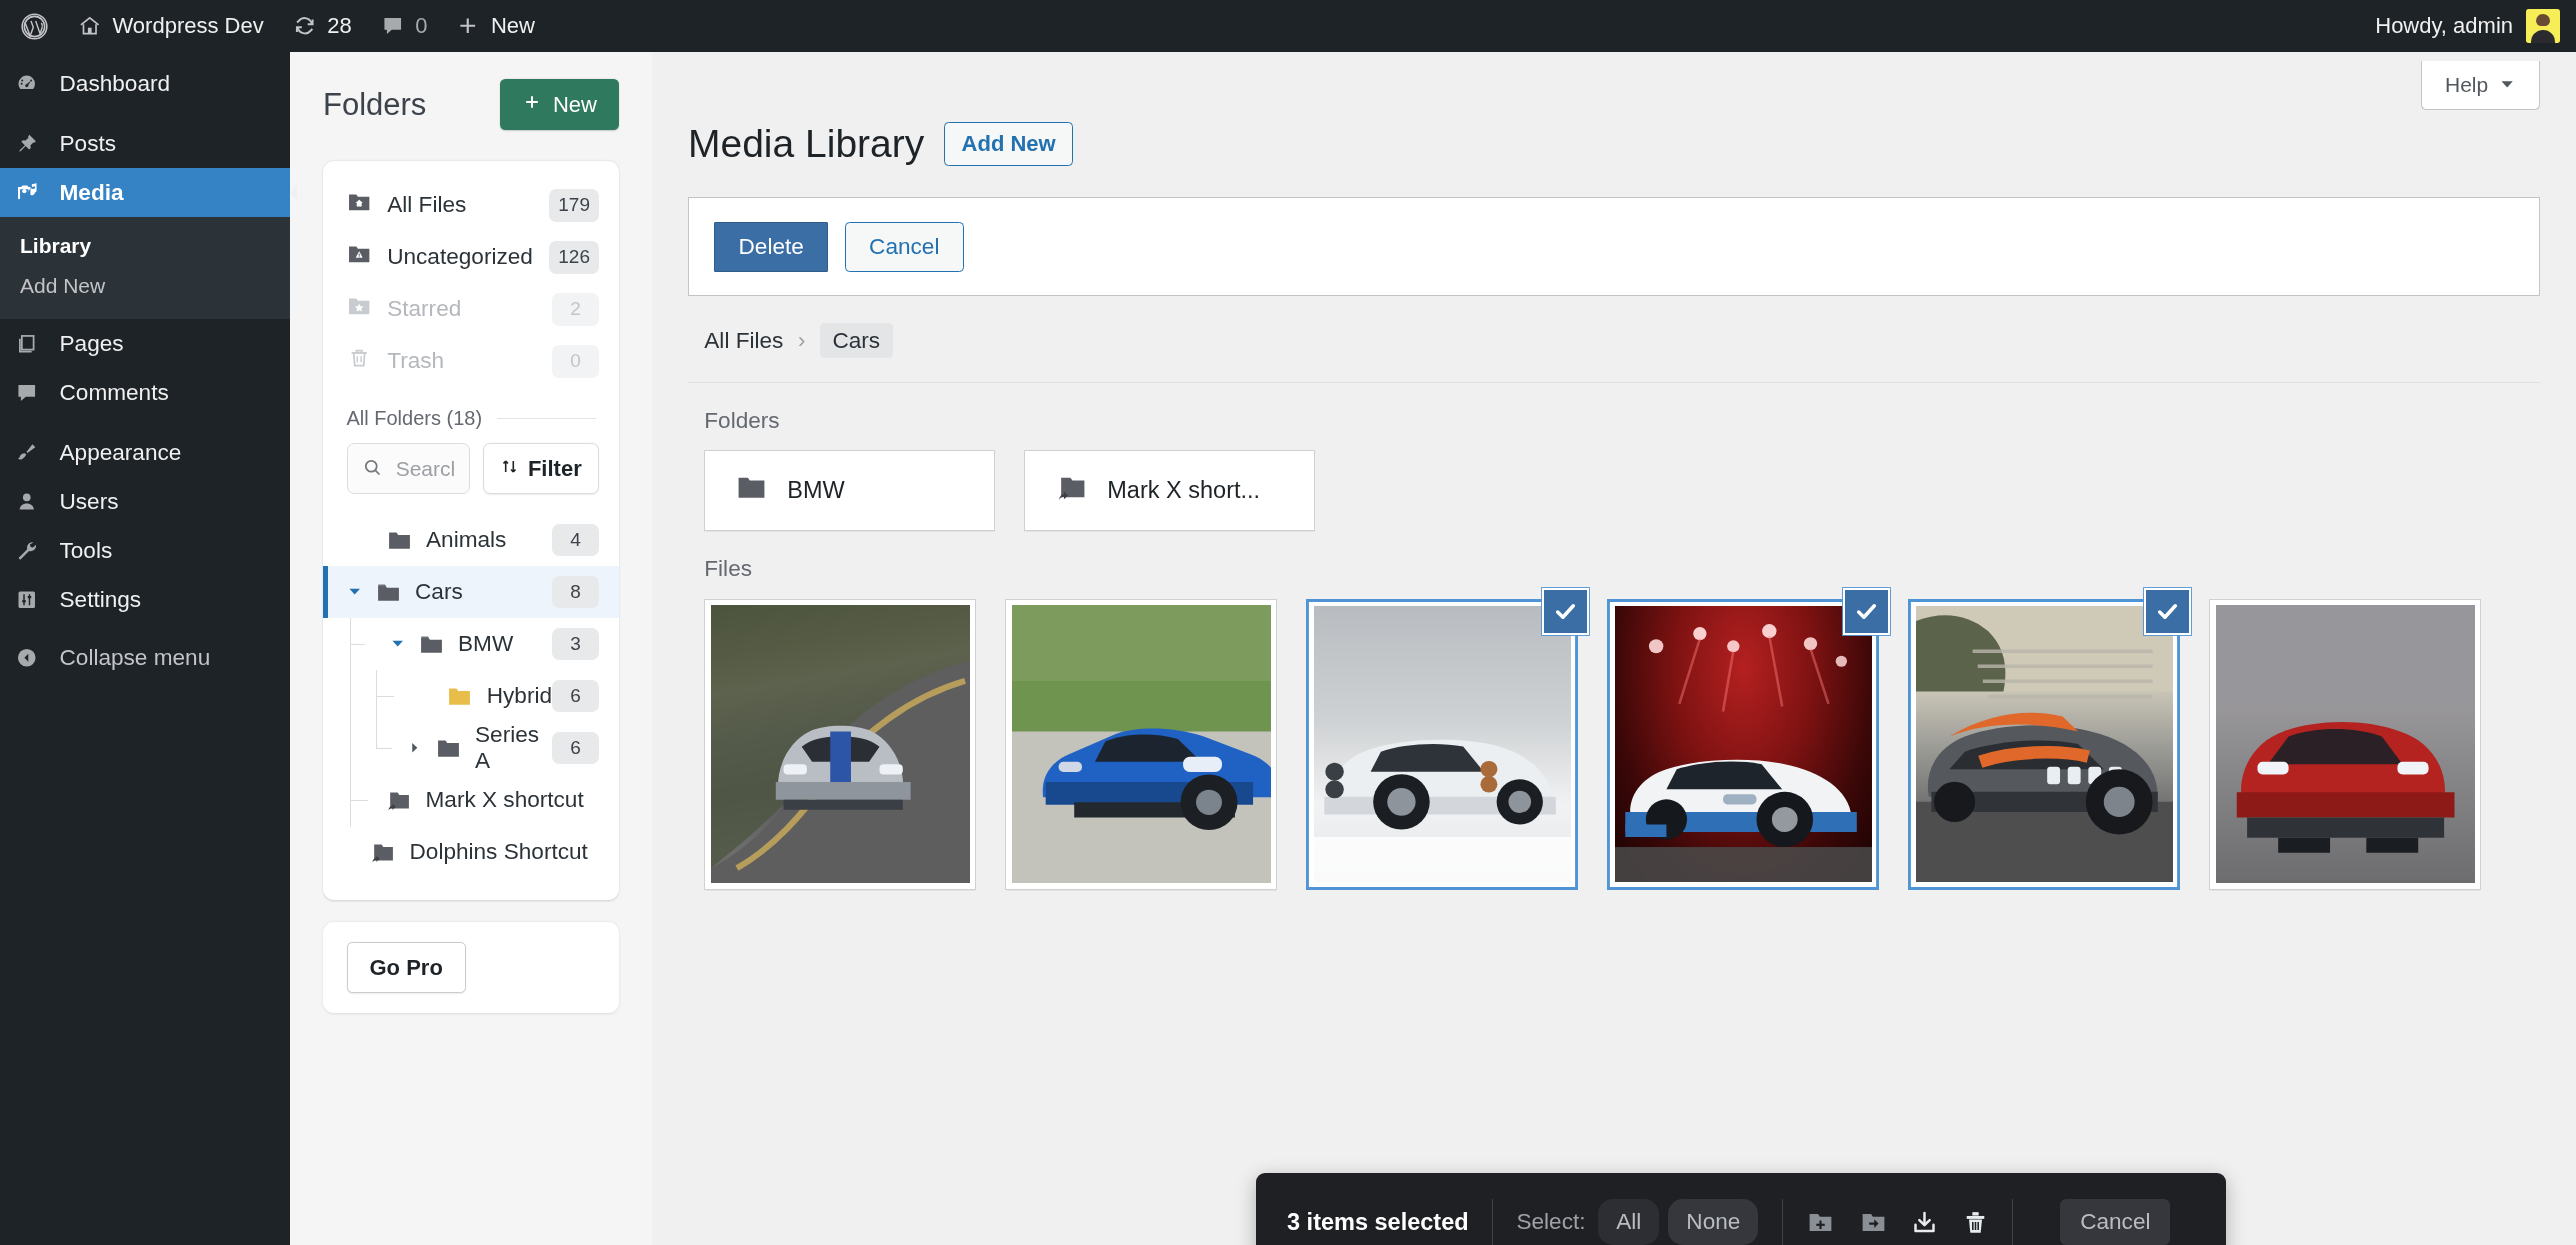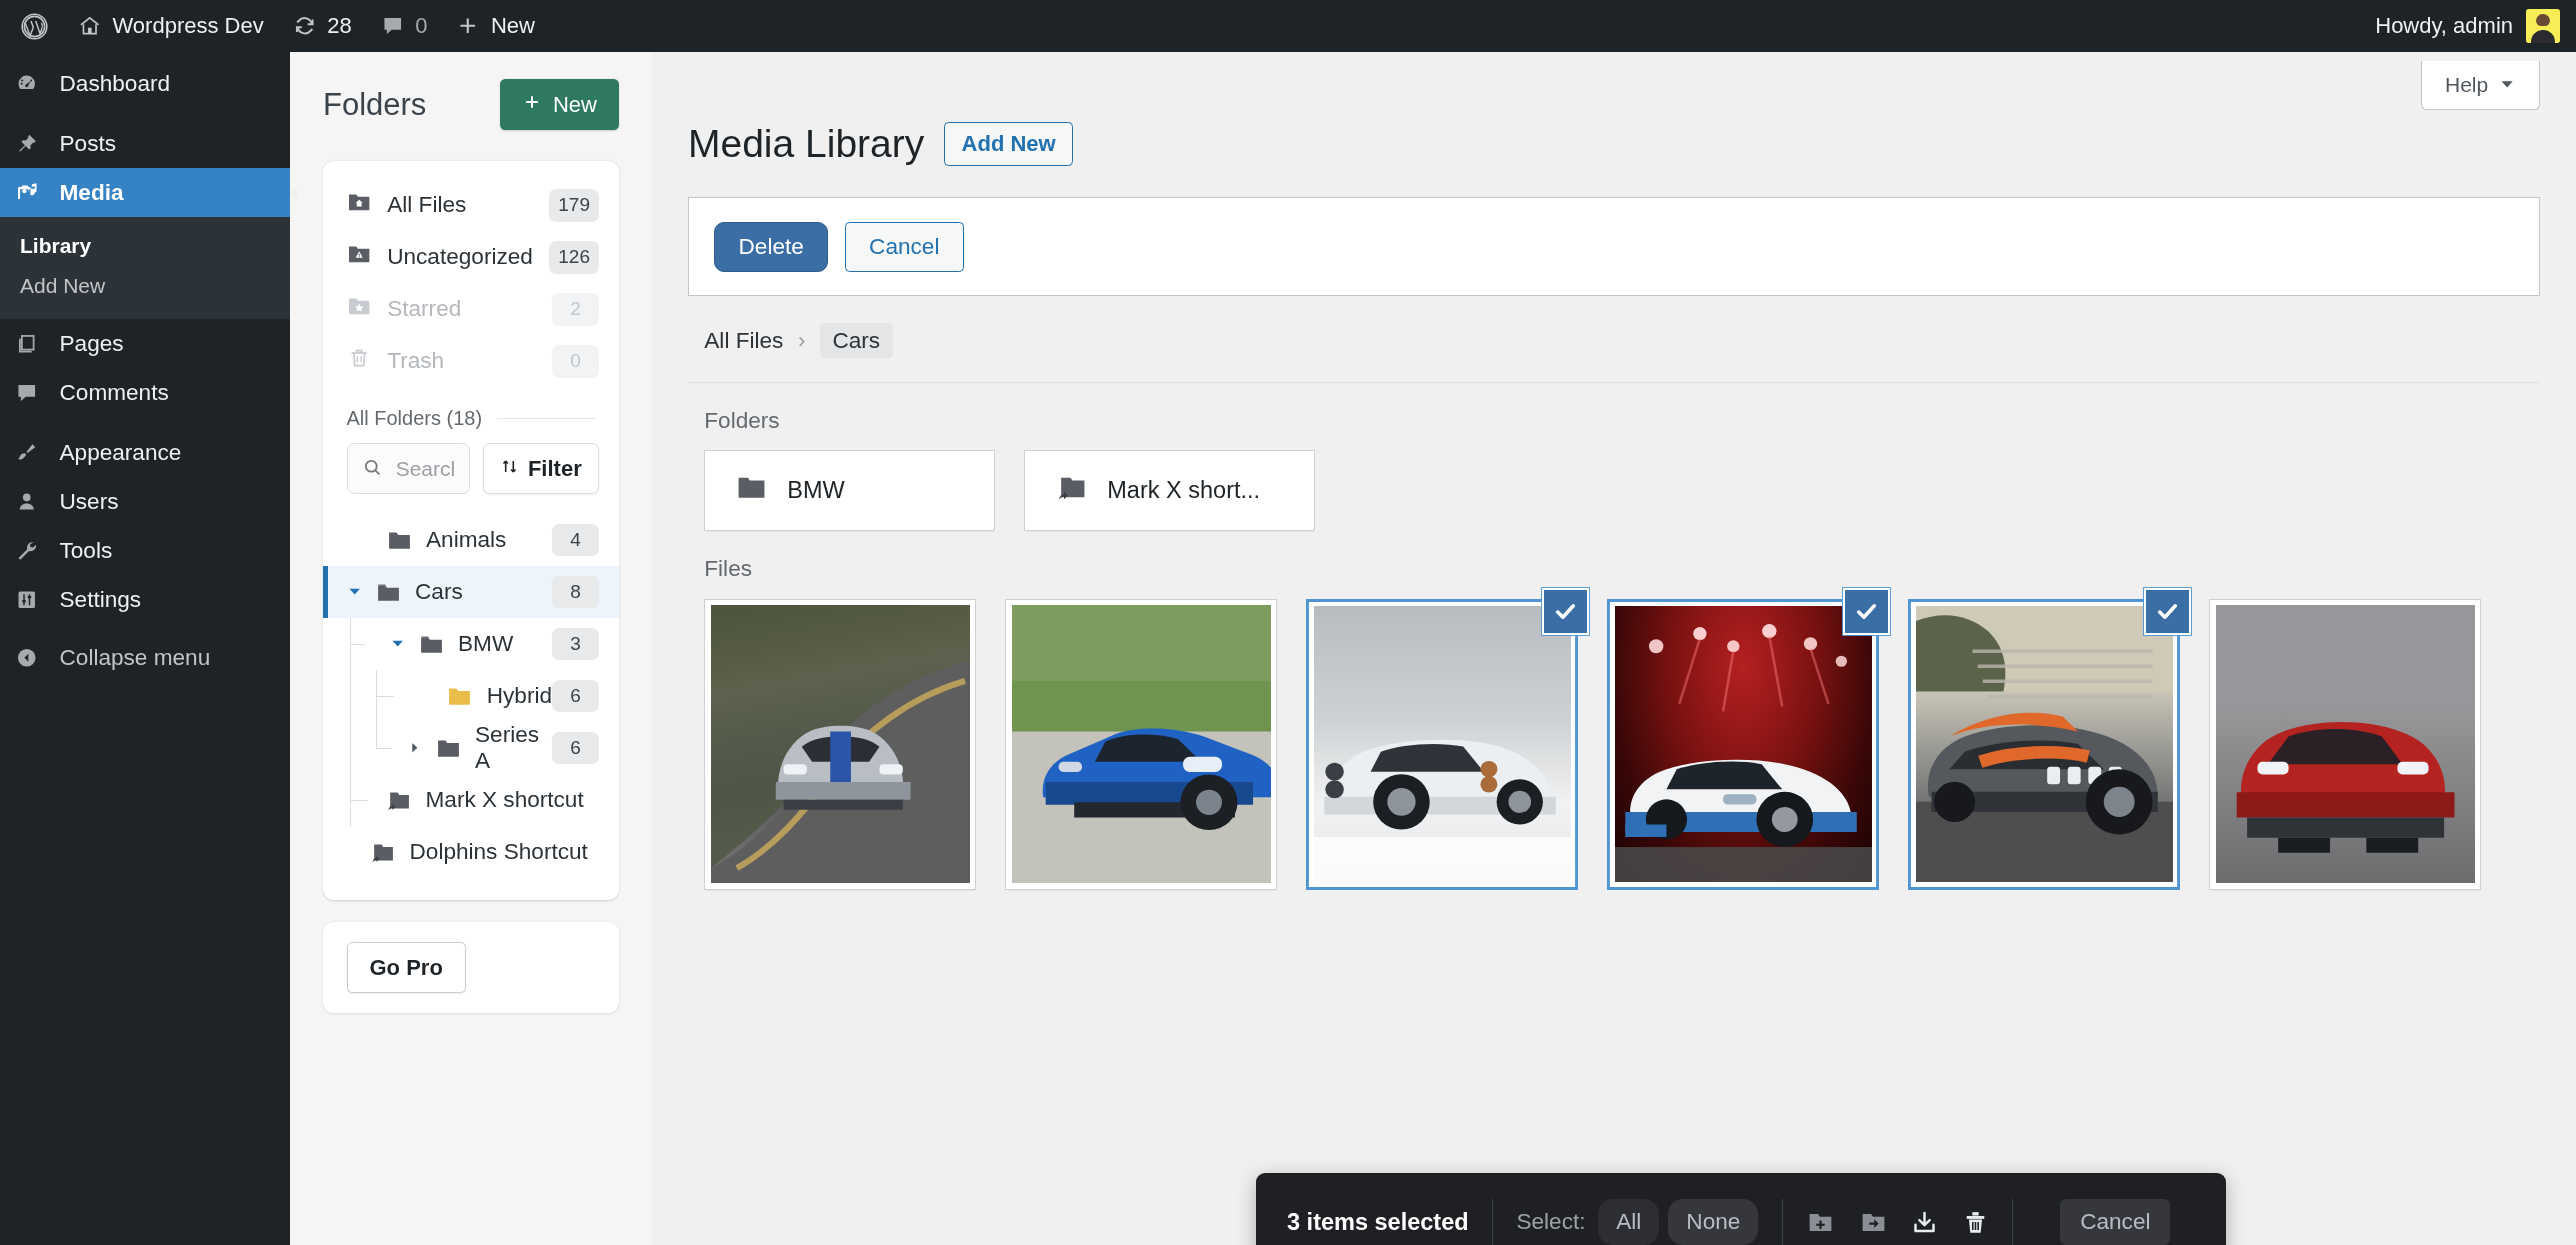--- a/index.html
+++ b/index.html
@@ -221,21 +221,21 @@
     padding: 8.1px 16.3px; cursor: pointer; font-family: inherit;
   }
 
   .actions-bar {
     margin-top: 31px;
     background: #fff; border: 0.9px solid #c3c4c7;
     padding: 23.5px 25px;
     display: flex; gap: 16.3px;
   }
   .btn-delete {
-    background: #3b6ea5; border: 0.9px solid #2f5c8a; border-radius: 10px;
+    background: #3b6ea5; border: 0.9px solid #2f5c8a; border-radius: 1px;
     color: #fff; font-size: 22.6px; padding: 11px 23.5px; cursor: pointer;
     font-family: inherit;
   }
   .btn-cancel-top {
     background: #f6f7f7; border: 0.9px solid #2271b1; border-radius: 4.5px;
     color: #2271b1; font-size: 22.6px; padding: 11px 23.5px; cursor: pointer;
     font-family: inherit;
   }
 
   .breadcrumb {

